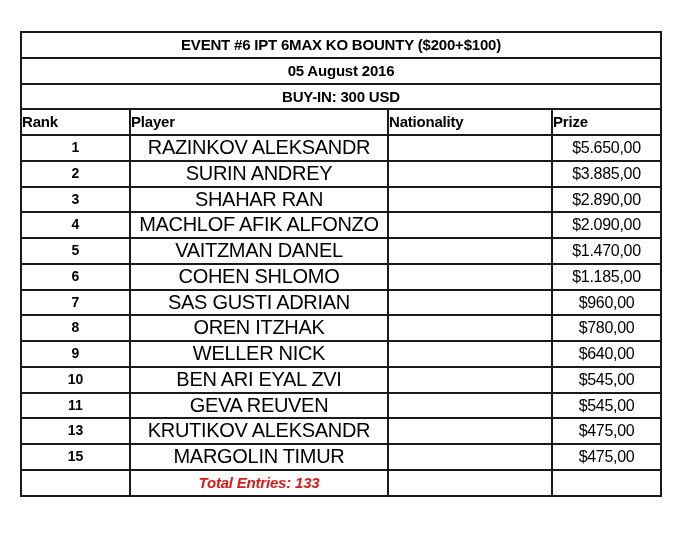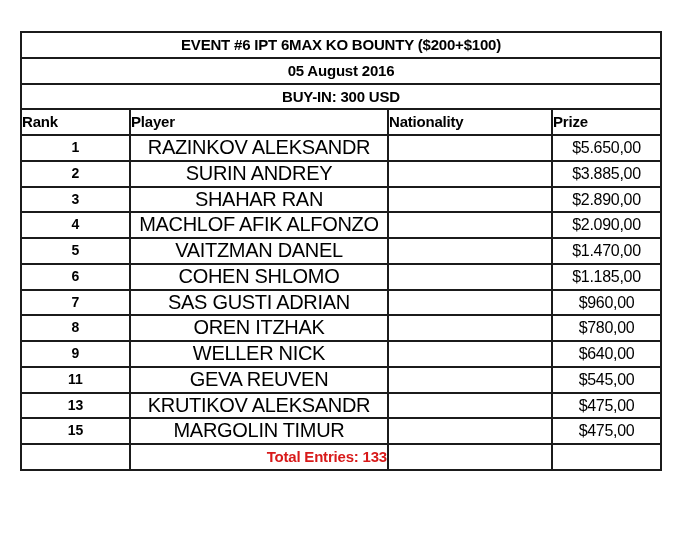--- a/index.html
+++ b/index.html
@@ -65,26 +65,27 @@
   td.nationality-cell {
     text-align: center;
     font-size: 14px;
   }
   td.prize-cell {
     text-align: center;
     font-size: 16px;
     letter-spacing: -0.3px;
   }
   td.total-cell {
-    text-align: right;
+    text-align: center;
     padding-left: 5px;
     font-weight: bold;
     font-size: 15px;
     color: #d81a1a;
     letter-spacing: -0.2px;
+    font-style: italic;
   }
 </style>
 </head>
 <body>
 
 <div class="page">
   <table class="results">
     <colgroup>
       <col class="c-rank">
       <col class="c-player">
@@ -158,20 +159,26 @@
           <td class="nationality-cell"></td>
           <td class="prize-cell">$780,00</td>
         </tr>
         <tr>
           <td class="rank-cell">9</td>
           <td class="player-cell">WELLER NICK</td>
           <td class="nationality-cell"></td>
           <td class="prize-cell">$640,00</td>
         </tr>
         <tr>
+          <td class="rank-cell">10</td>
+          <td class="player-cell">BEN ARI EYAL ZVI</td>
+          <td class="nationality-cell"></td>
+          <td class="prize-cell">$545,00</td>
+        </tr>
+        <tr>
           <td class="rank-cell">11</td>
           <td class="player-cell">GEVA REUVEN</td>
           <td class="nationality-cell"></td>
           <td class="prize-cell">$545,00</td>
         </tr>
         <tr>
           <td class="rank-cell">13</td>
           <td class="player-cell">KRUTIKOV ALEKSANDR</td>
           <td class="nationality-cell"></td>
           <td class="prize-cell">$475,00</td>

